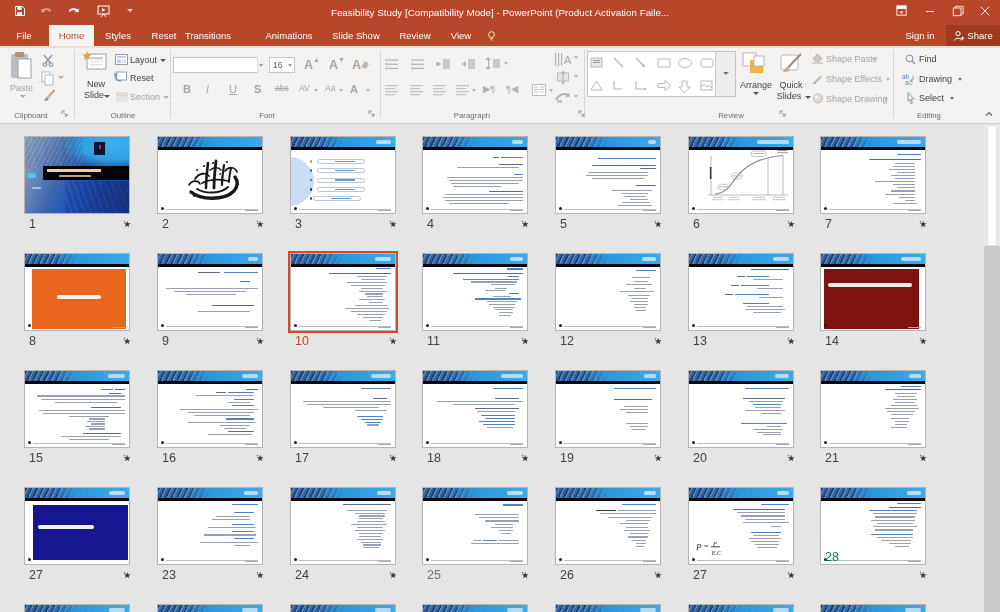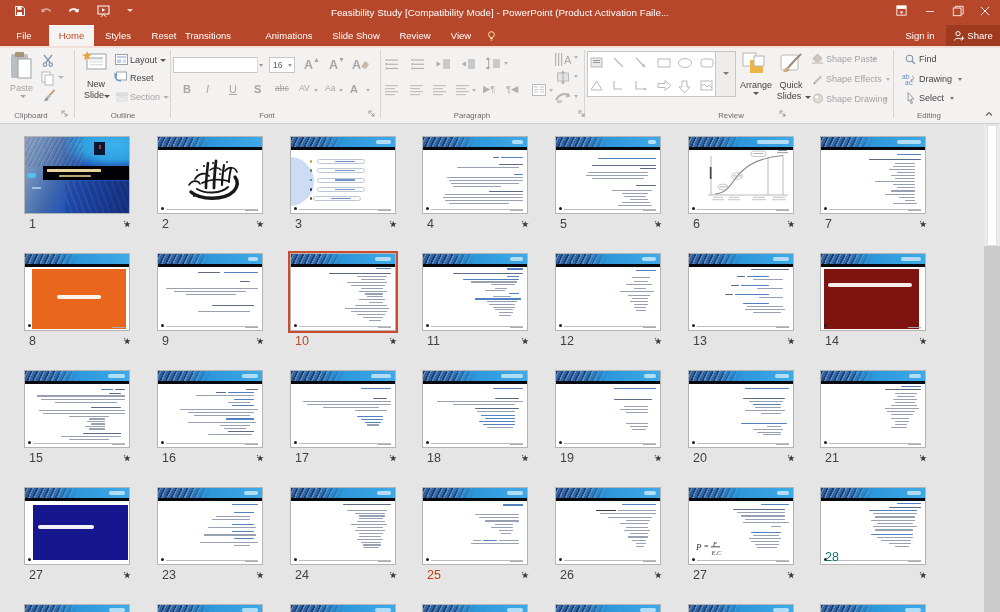--- a/index.html
+++ b/index.html
@@ -978,21 +978,21 @@
       <div class="ln g" style="top:42.2px;right:14px;width:14px;height:1.15px"></div>
       <div class="ln g" style="top:45.2px;right:16px;width:10px;height:1.15px"></div>
       <div class="ln g" style="top:51.5px;right:8px;width:20px;height:1.15px"></div>
       <div class="ln b" style="top:51.5px;right:30px;width:14px;height:1.15px"></div>
       <div class="ln g" style="top:51.5px;right:46px;width:8px;height:1.15px"></div>
       <div class="ln g" style="top:55px;right:8px;width:48px;height:1.15px"></div>
       <div class="fl"></div>
       <div class="fd"></div>
       <div class="ft"></div>
     </div>
-    <div class="num" style="left:427px;top:443px;color:#c2410c">25</div>
+    <div class="num" style="left:427px;top:443px;color:#737373">25</div>
     <svg class="abs" style="left:521px;top:446px" width="8" height="8" viewBox="0 0 8 8">
       <path d="M4.2 1 L5.1 3.2 L7.6 3.3 L5.6 4.8 L6.3 7.2 L4.2 5.8 L2.1 7.2 L2.8 4.8 L0.8 3.3 L3.3 3.2 Z" fill="#3a3a3a"></path>
       <path d="M1.6 0.6 l0.3 0.9 l0.9 0.3 l-0.9 0.3 l-0.3 0.9 l-0.3 -0.9 l-0.9 -0.3 l0.9 -0.3 Z" fill="#3a3a3a"></path>
     </svg>
     <div class="sl" style="left:555px;top:362px">
       <div class="hd"></div>
       <div class="bb"></div>
       <div class="tp" style="right:4px;width:12px"></div>
       <div class="ln b" style="top:16px;right:4px;width:34px;height:1.15px"></div>
       <div class="ln g" style="top:22px;right:4px;width:38px;height:1.15px"></div>

